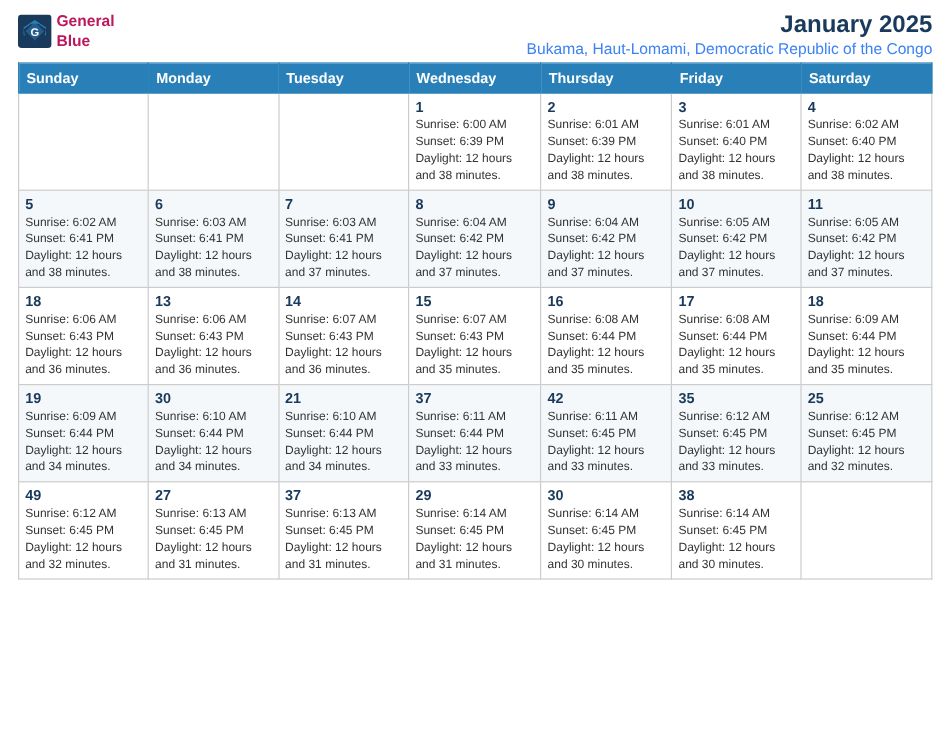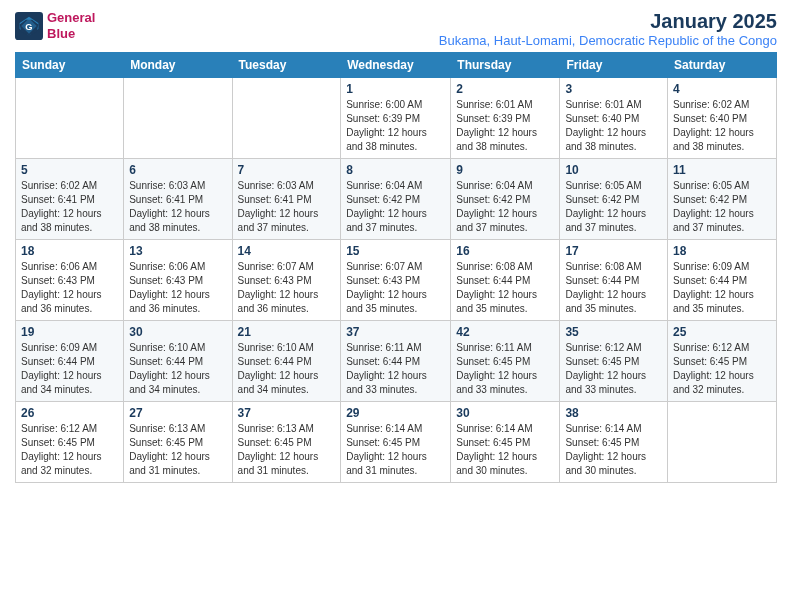--- a/index.html
+++ b/index.html
@@ -314,21 +314,21 @@
           <td>
             <span class="day-number">25</span>
             <div class="day-info" style="white-space: pre-line;">Sunrise: 6:12 AM
 Sunset: 6:45 PM
 Daylight: 12 hours
 and 32 minutes.</div>
           </td>
         </tr>
         <tr>
           <td>
-            <span class="day-number">26</span>
+            <span class="day-number">49</span>
             <div class="day-info" style="white-space: pre-line;">Sunrise: 6:12 AM
 Sunset: 6:45 PM
 Daylight: 12 hours
 and 32 minutes.</div>
           </td>
           <td>
             <span class="day-number">27</span>
             <div class="day-info" style="white-space: pre-line;">Sunrise: 6:13 AM
 Sunset: 6:45 PM
 Daylight: 12 hours

